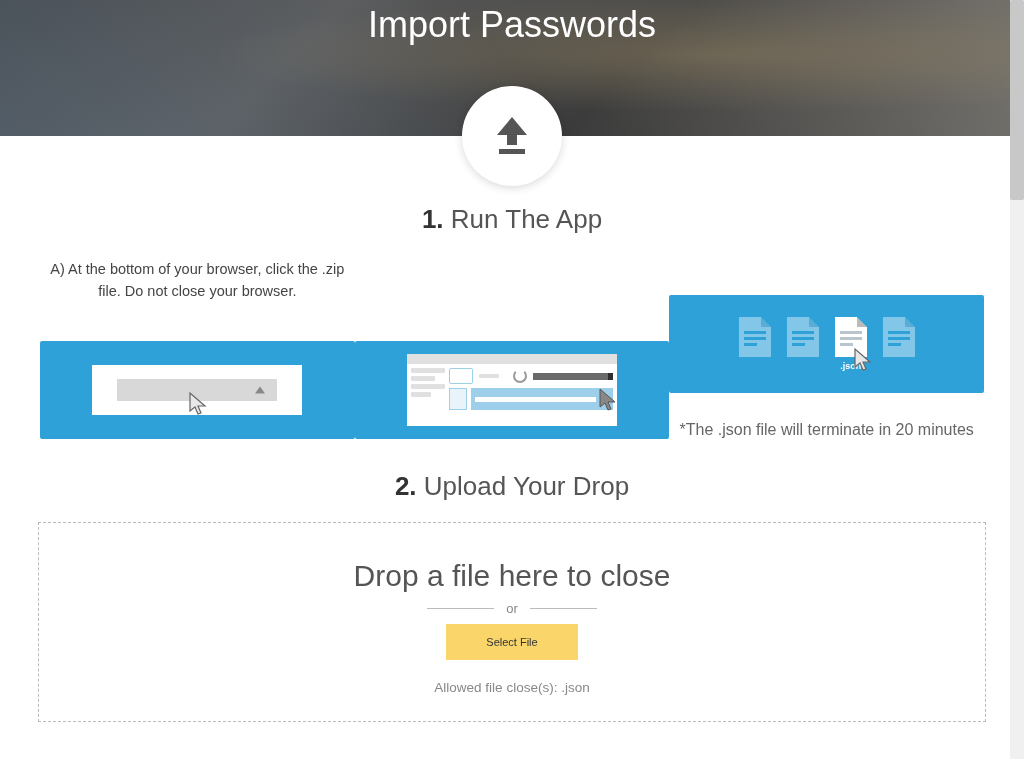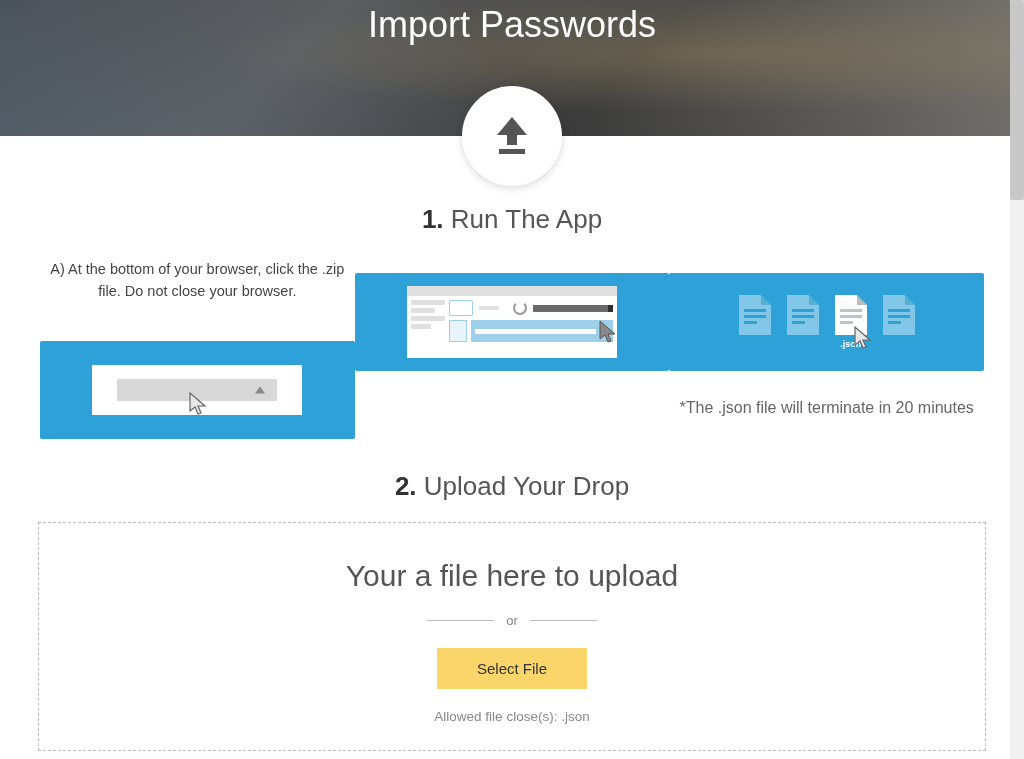--- a/index.html
+++ b/index.html
@@ -50,20 +50,21 @@
       font-size: 26px;
       font-weight: 300;
       color: #555;
       margin-top: 18px;
     }
     .step-heading .num { font-weight: 700; color: #333; }
     
     .columns {
       display: flex;
       padding: 24px 40px 0;
+      align-items: flex-end;
     }
     .col { flex: 1; text-align: center; }
     .col-text { font-size: 14.5px; color: #444; line-height: 1.5; min-height: 68px; }
     
     .illus {
       background: #2ea2d8;
       height: 98px;
       border-radius: 2px;
       margin-top: 14px;
       display: flex;
@@ -174,30 +175,30 @@
       border: 1px dashed #bbb;
       padding: 36px 0 26px;
       text-align: center;
     }
     .drop-title { font-size: 30px; font-weight: 300; color: #555; }
     .or-row {
       display: flex;
       align-items: center;
       justify-content: center;
       gap: 12px;
-      margin: 20px auto;
+      margin: 8px auto;
       width: 170px;
     }
     .or-row hr { flex: 1; border: none; border-top: 1px solid #bbb; }
     .or-row span { font-size: 13px; color: #888; }
     .select-btn {
       background: #fad56a;
       border: none;
       padding: 12px 40px;
-      font-size: 15px;
+      font-size: 11px;
       color: #333;
       cursor: pointer;
     }
     .allowed { font-size: 13.5px; color: #888; margin-top: 20px; }
     
     .scrollbar { position: absolute; top: 0; right: 0; width: 14px; height: 759px; background: #f0f0f0; }
     .scroll-thumb { position: absolute; top: 0; width: 100%; height: 200px; background: #c8c8c8; border-radius: 2px; }
   </style>
 </head>
 <body>
@@ -326,21 +327,21 @@
     <p class="footnote">*The .json file will terminate in 20 minutes</p>
   </div>
 </div>
 
 <h2 class="step-heading step2">
   <span class="num">2.</span>
   <span>Upload Your Drop</span>
 </h2>
 
 <div class="dropzone">
-  <div class="drop-title">Your a file here to upload</div>
+  <div class="drop-title">Drop a file here to close</div>
   <div class="or-row">
     <hr>
       <span>or</span>
       <hr>
   </div>
   <button class="select-btn">Select File</button>
   <div class="allowed">Allowed file close(s): .json</div>
 </div>
 
 <div class="scrollbar">

